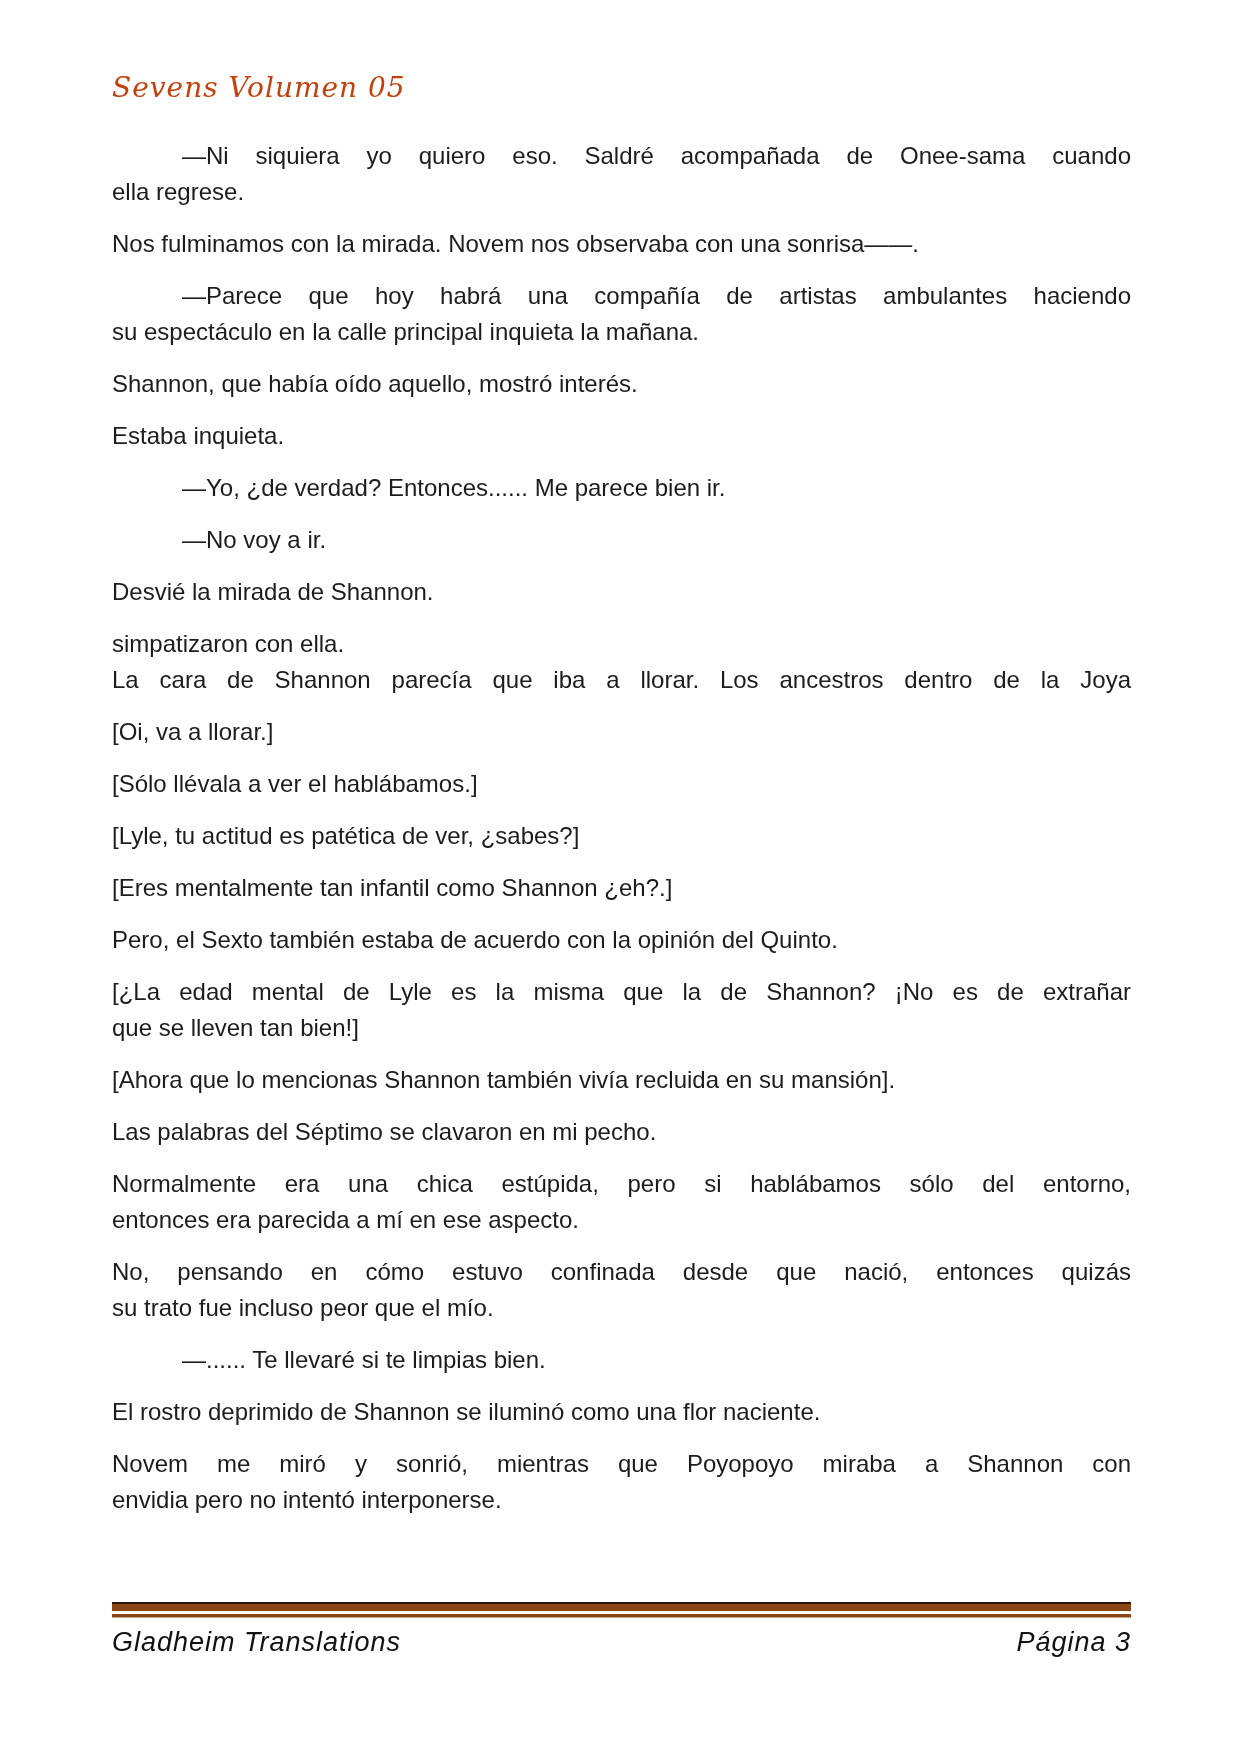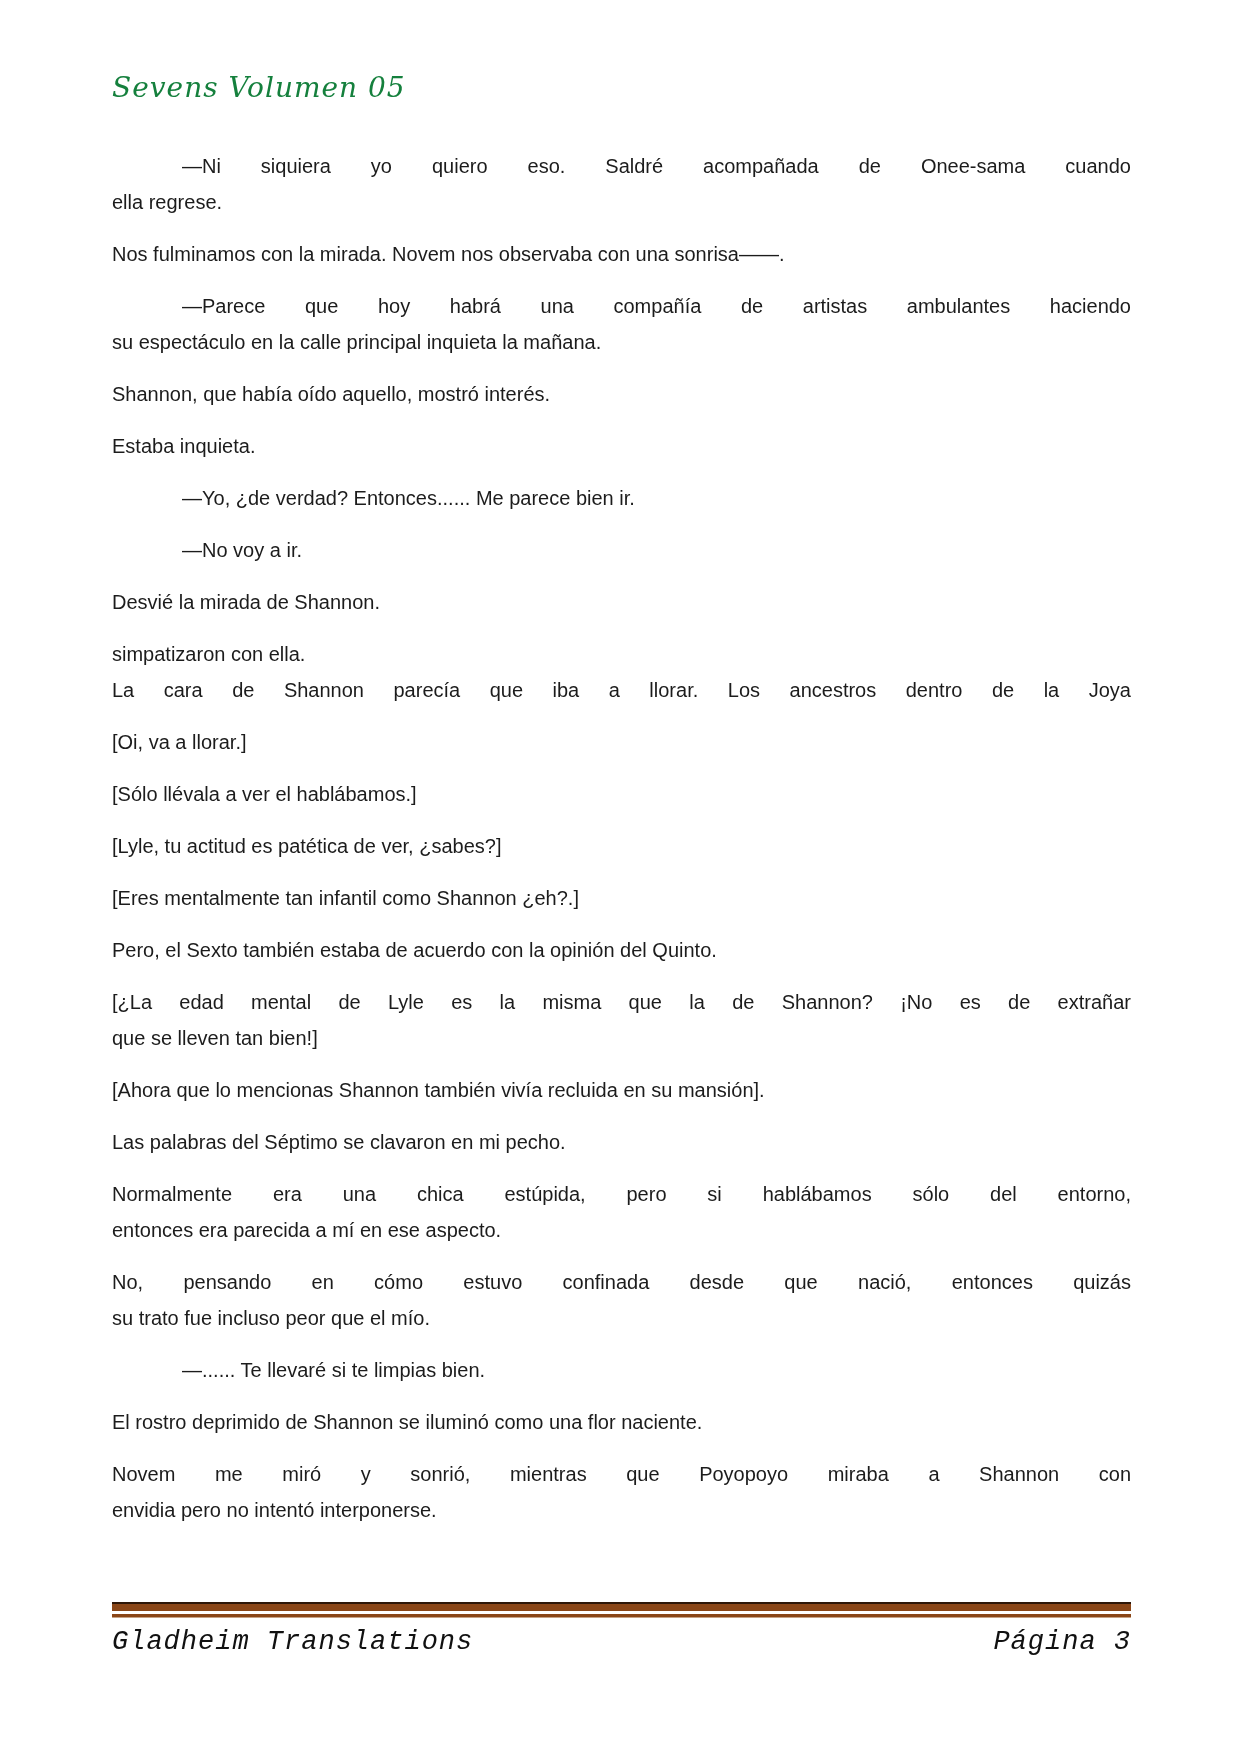--- a/index.html
+++ b/index.html
@@ -21,26 +21,26 @@
     padding: 70px 110px 0 112px;
     box-sizing: content-box;
   }
   
   .doc-header {
     font-family: "DejaVu Serif", serif;
     font-style: italic;
     font-size: 28px;
     line-height: 36px;
     letter-spacing: 1px;
-    color: #15803d;
-    margin-bottom: 42px;
+    color: #c2410c;
+    margin-bottom: 32px;
   }
   
   .doc-body {
-    font-size: 20px;
+    font-size: 24px;
     line-height: 36px;
   }
   .para {
     margin: 0 0 16px 0;
     padding: 0;
   }
   .line {
     display: block;
     white-space: nowrap;
   }
@@ -71,21 +71,21 @@
   .footer-rule-thin {
     height: 3px;
     background: #8a4617;
     border-bottom: 1px solid #c7a284;
   }
   .footer-row {
     margin-top: 9px;
     display: flex;
     justify-content: space-between;
     align-items: baseline;
-    font-family: Liberation Mono, monospace;
+    font-family: Liberation Sans, sans-serif;
     font-style: italic;
     font-size: 27px;
     letter-spacing: 1px;
     color: #111111;
   }
 </style>
 </head>
 <body>
 
 <div class="page">

